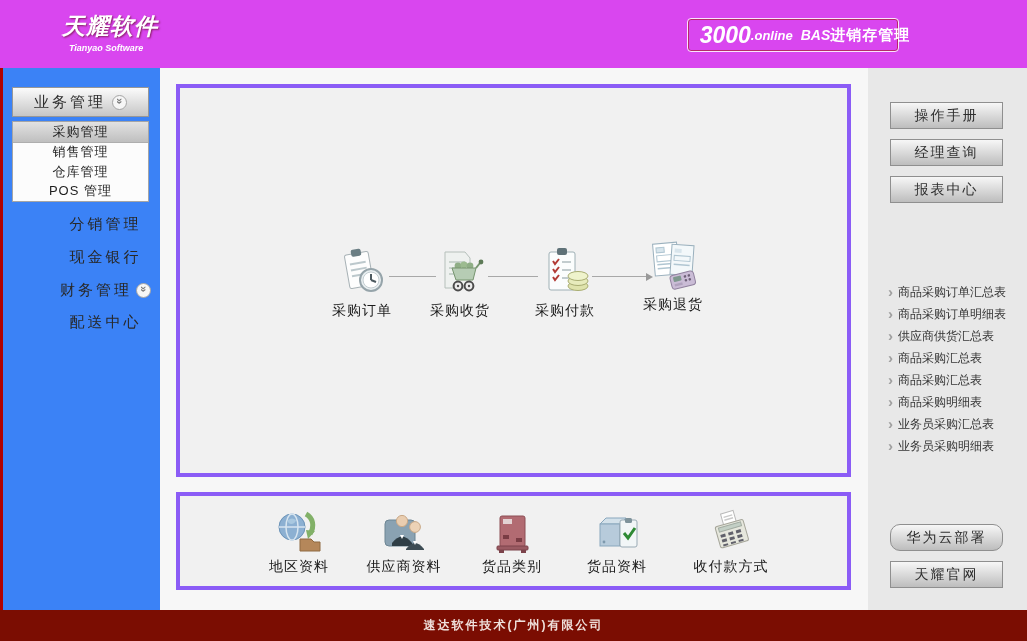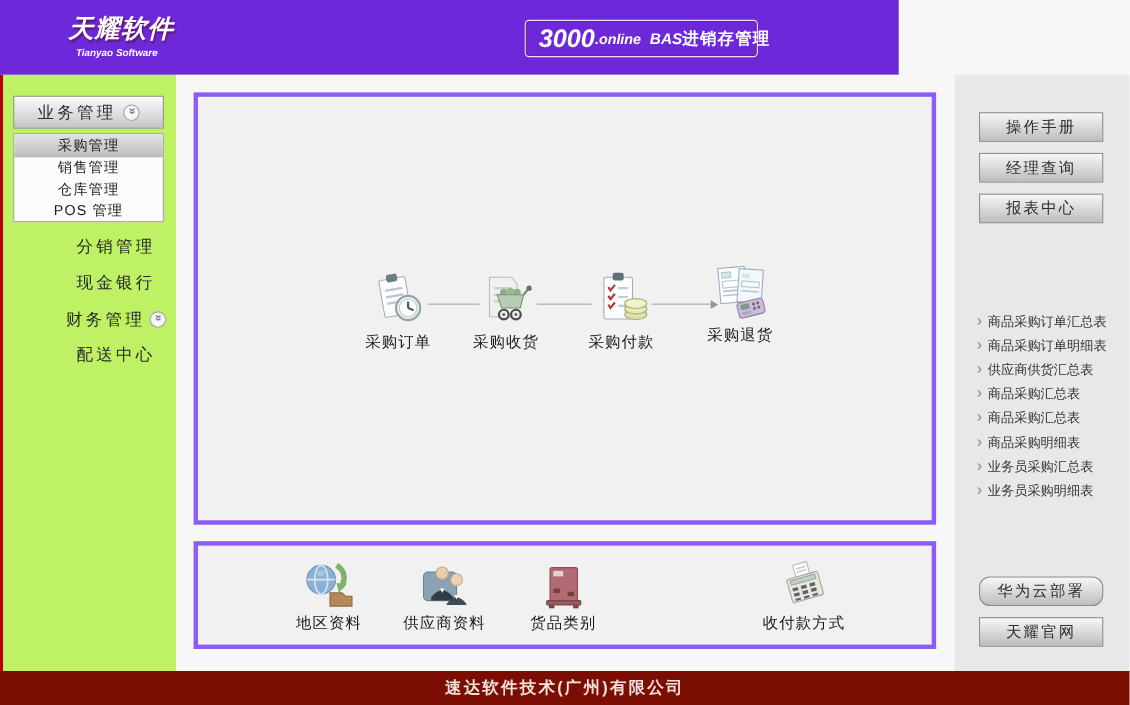--- a/index.html
+++ b/index.html
@@ -1,38 +1,38 @@
 <!DOCTYPE html>
 <html><head>
 <meta charset="utf-8">
 <style>
   * { margin:0; padding:0; box-sizing:border-box; }
   html,body { width:1027px; height:641px; }
   body { font-family:"Liberation Sans", sans-serif; background:#f7f7f7; }
   #app { position:relative; width:1027px; height:641px; overflow:hidden; background:#f7f7f7; }
 
   
-  .header { position:absolute; left:0; top:0; width:817px; height:68px; background:#6d28d9; }
+  .header { position:absolute; left:0; top:0; width:1027px; height:68px; background:#d946ef; }
   .logo { position:absolute; left:62px; top:11px; color:#fff; }
   .logo-title { font-size:23px; font-weight:bold; font-style:italic; letter-spacing:1px; text-shadow:1px 1px 2px rgba(80,0,0,.6); }
   .logo-sub { font-size:9px; font-weight:bold; font-style:italic; padding-left:7px; margin-top:1px; }
   .badge { position:absolute; right:128px; top:18px; width:212px; height:34px; border:1px solid rgba(255,255,255,.85); border-radius:4px; box-shadow:0 0 0 1px rgba(160,20,20,.6) inset; display:flex; align-items:center; justify-content:center; color:#fff; white-space:nowrap; }
   .badge .num { font-size:23px; font-weight:bold; font-style:italic;margin-left:24px; }
   .badge .dom { font-size:13px; font-weight:bold; font-style:italic; }
   .badge .code { font-size:14px; font-weight:bold; font-style:italic; margin-left:8px; }
   .badge .prod { font-size:15px; font-weight:bold; margin-left:0; letter-spacing:1px; }
 
   
-  .footer { position:absolute; left:0; top:610px; width:1027px; height:31px; background:#7b0d02; color:#efe0db; font-size:15px; font-weight:bold; letter-spacing:2px; display:flex; align-items:center; justify-content:center; }
+  .footer { position:absolute; left:0; top:610px; width:1027px; height:31px; background:#7b0d02; color:#efe0db; font-size:12px; font-weight:bold; letter-spacing:2px; display:flex; align-items:center; justify-content:center; }
 
   
   .left-strip { position:absolute; left:0; top:68px; width:3px; height:542px; background:#b10101; }
 
   
-  .sidebar { position:absolute; left:3px; top:68px; width:157px; height:542px; background:#bef264; }
+  .sidebar { position:absolute; left:3px; top:68px; width:157px; height:542px; background:#3b82f6; }
   .group-btn { position:absolute; left:9px; top:19px; width:137px; height:30px; border:1px solid #979797; background:linear-gradient(#fbfbfb,#c6c6c6); display:flex; align-items:center; justify-content:center; gap:6px; font-size:15px; color:#2e2e2e; letter-spacing:3px; cursor:pointer; }
   .chev-circle { display:inline-flex; width:15px; height:15px; border-radius:50%; border:1px solid #a5a5a5; background:#f6f6f6; color:#7a7a7a; align-items:center; justify-content:center; font-size:11px; line-height:1; flex:0 0 auto; }
   .chev-circle b { display:inline-block; transform:rotate(90deg); font-weight:bold; }
   .submenu { position:absolute; left:9px; top:53px; width:137px; height:81px; background:#fcfcfc; border:1px solid #a5a5a5; display:flex; flex-direction:column; }
   .submenu-item { flex:1; display:flex; align-items:center; justify-content:center; font-size:13px; color:#1e1e1e; letter-spacing:1px; cursor:pointer; }
   .submenu-item.selected { background:linear-gradient(#e2e2e2,#bfbfbf); border-bottom:1px solid #aeaeae; }
   .nav-item { position:absolute; left:0; width:157px; height:20px; display:flex; align-items:center; justify-content:center; gap:4px; font-size:15px; color:#282828; letter-spacing:3px; cursor:pointer;padding-left:48px; }
   .nav-1 { top:146px; } .nav-2 { top:179px; } .nav-3 { top:212px; } .nav-4 { top:244px; }
 
   
@@ -254,20 +254,34 @@
             <rect x="15" y="27" width="6" height="4" fill="#7a3c44"></rect>
             <rect x="28" y="30" width="6" height="4" fill="#7a3c44"></rect>
             <rect x="9" y="38" width="31" height="4" rx="1" fill="#9a5a62" stroke="#7c434b"></rect>
             <rect x="11" y="42" width="5" height="3" fill="#7c434b"></rect>
             <rect x="33" y="42" width="5" height="3" fill="#7c434b"></rect>
           </svg>
         </span>
         <span class="lbl">货品类别</span>
       </div>
 
+      <div class="base-cell bc-4">
+        <span class="ic">
+          <svg width="48" height="48" viewBox="0 0 48 48">
+            <polygon points="7,16 13,10 33,10 27,16" fill="#d3e1ea" stroke="#89a7bd"></polygon>
+            <rect x="7" y="16" width="20" height="22" fill="#b7cbdb" stroke="#89a7bd"></rect>
+            <polygon points="27,16 33,10 33,32 27,38" fill="#9db4c6" stroke="#89a7bd"></polygon>
+            <circle cx="11" cy="34" r="1.4" fill="#7d99ad"></circle>
+            <rect x="27" y="12" width="17" height="27" rx="2" fill="#f2f6f7" stroke="#9aabb5"></rect>
+            <rect x="32" y="10" width="7" height="5" rx="1.5" fill="#7f939b"></rect>
+            <path d="M31 25 l4 5 l7 -10" stroke="#2f8a35" stroke-width="3" fill="none"></path>
+          </svg>
+        </span>
+        <span class="lbl">货品资料</span>
+      </div>
 
       <div class="base-cell bc-5">
         <span class="ic">
           <svg width="48" height="48" viewBox="0 0 48 48">
             <g transform="rotate(-16 24 28)">
               <rect x="20" y="4" width="13" height="13" fill="#ffffff" stroke="#b9b9b9"></rect>
               <line x1="22" y1="8" x2="31" y2="8" stroke="#c9c9c9" stroke-width="1.4"></line>
               <line x1="22" y1="11" x2="31" y2="11" stroke="#c9c9c9" stroke-width="1.4"></line>
               <rect x="11" y="15" width="29" height="22" rx="2" fill="#e6e7dd" stroke="#a5a599"></rect>
               <rect x="14" y="17" width="23" height="4" fill="#c3cfc5" stroke="#a2aca2"></rect>

